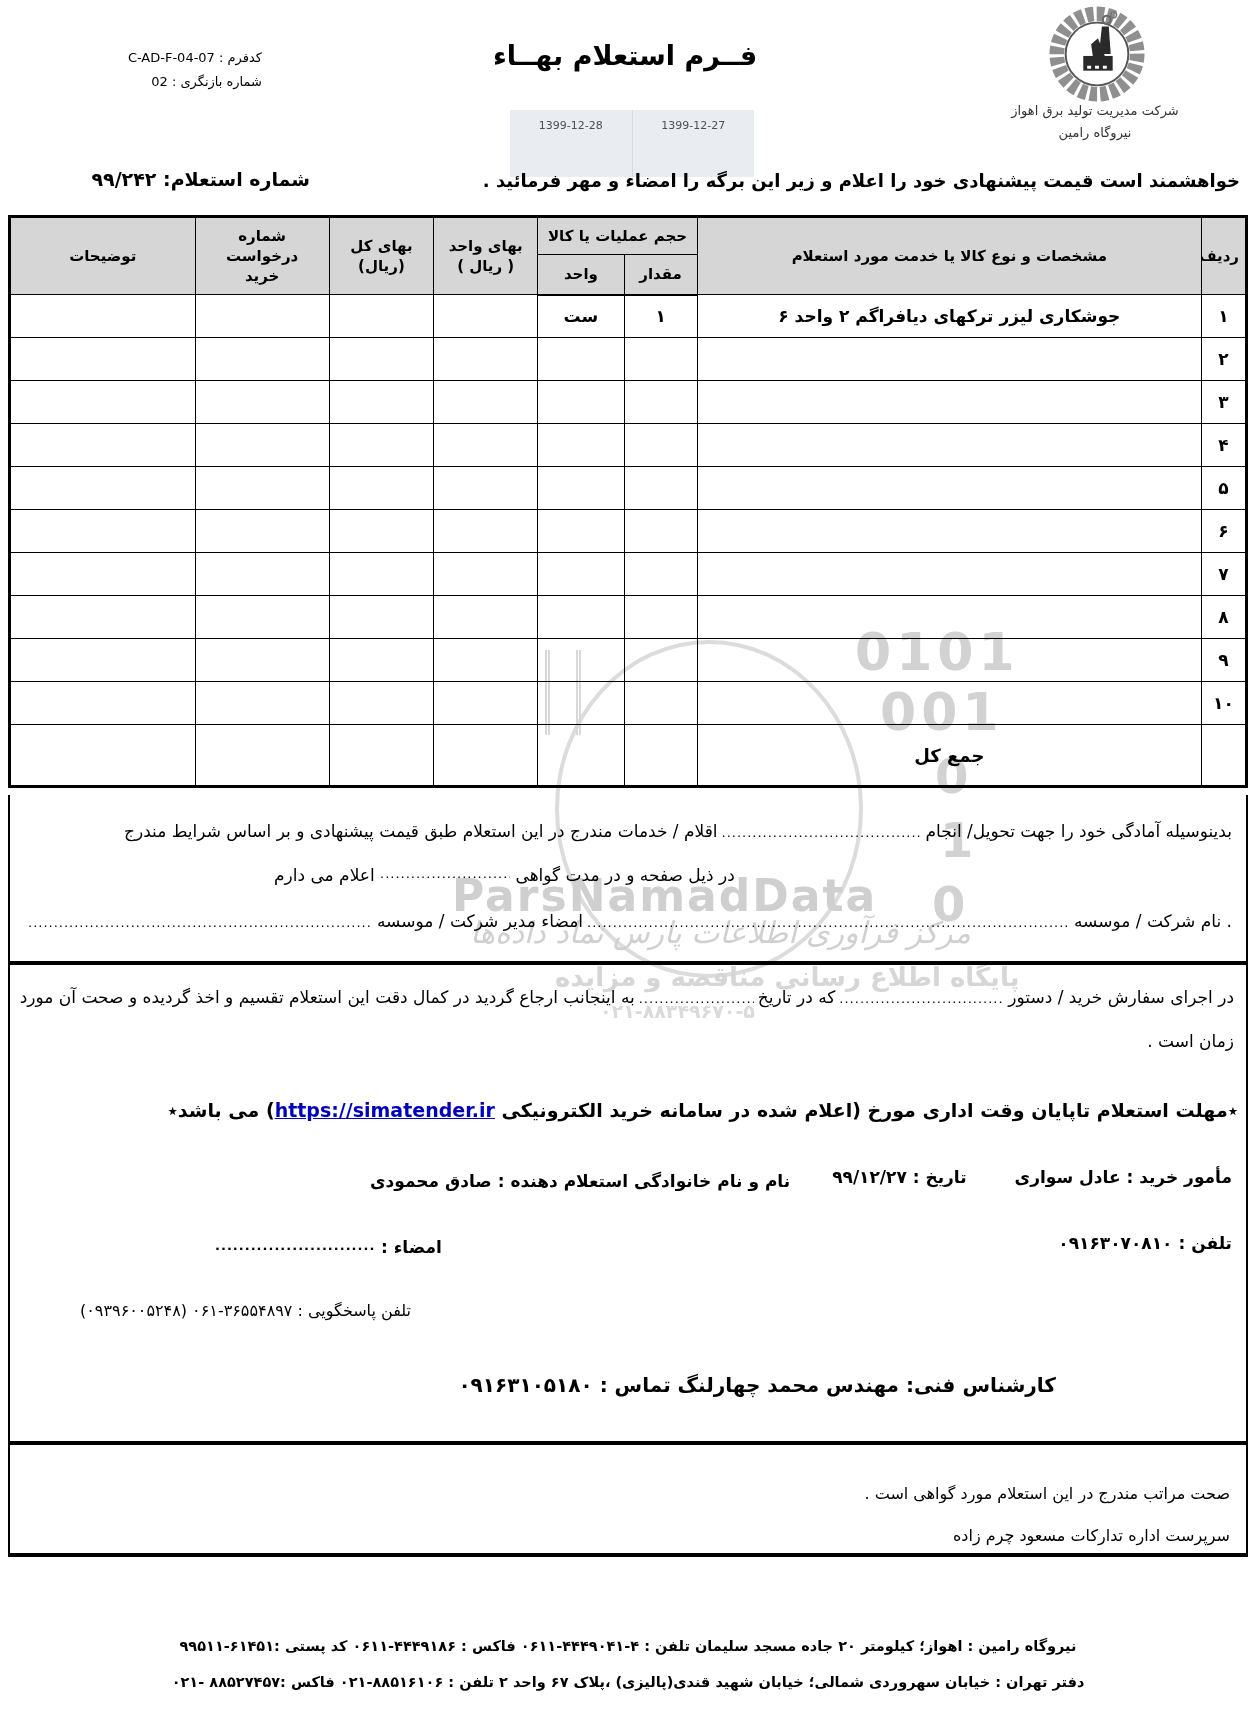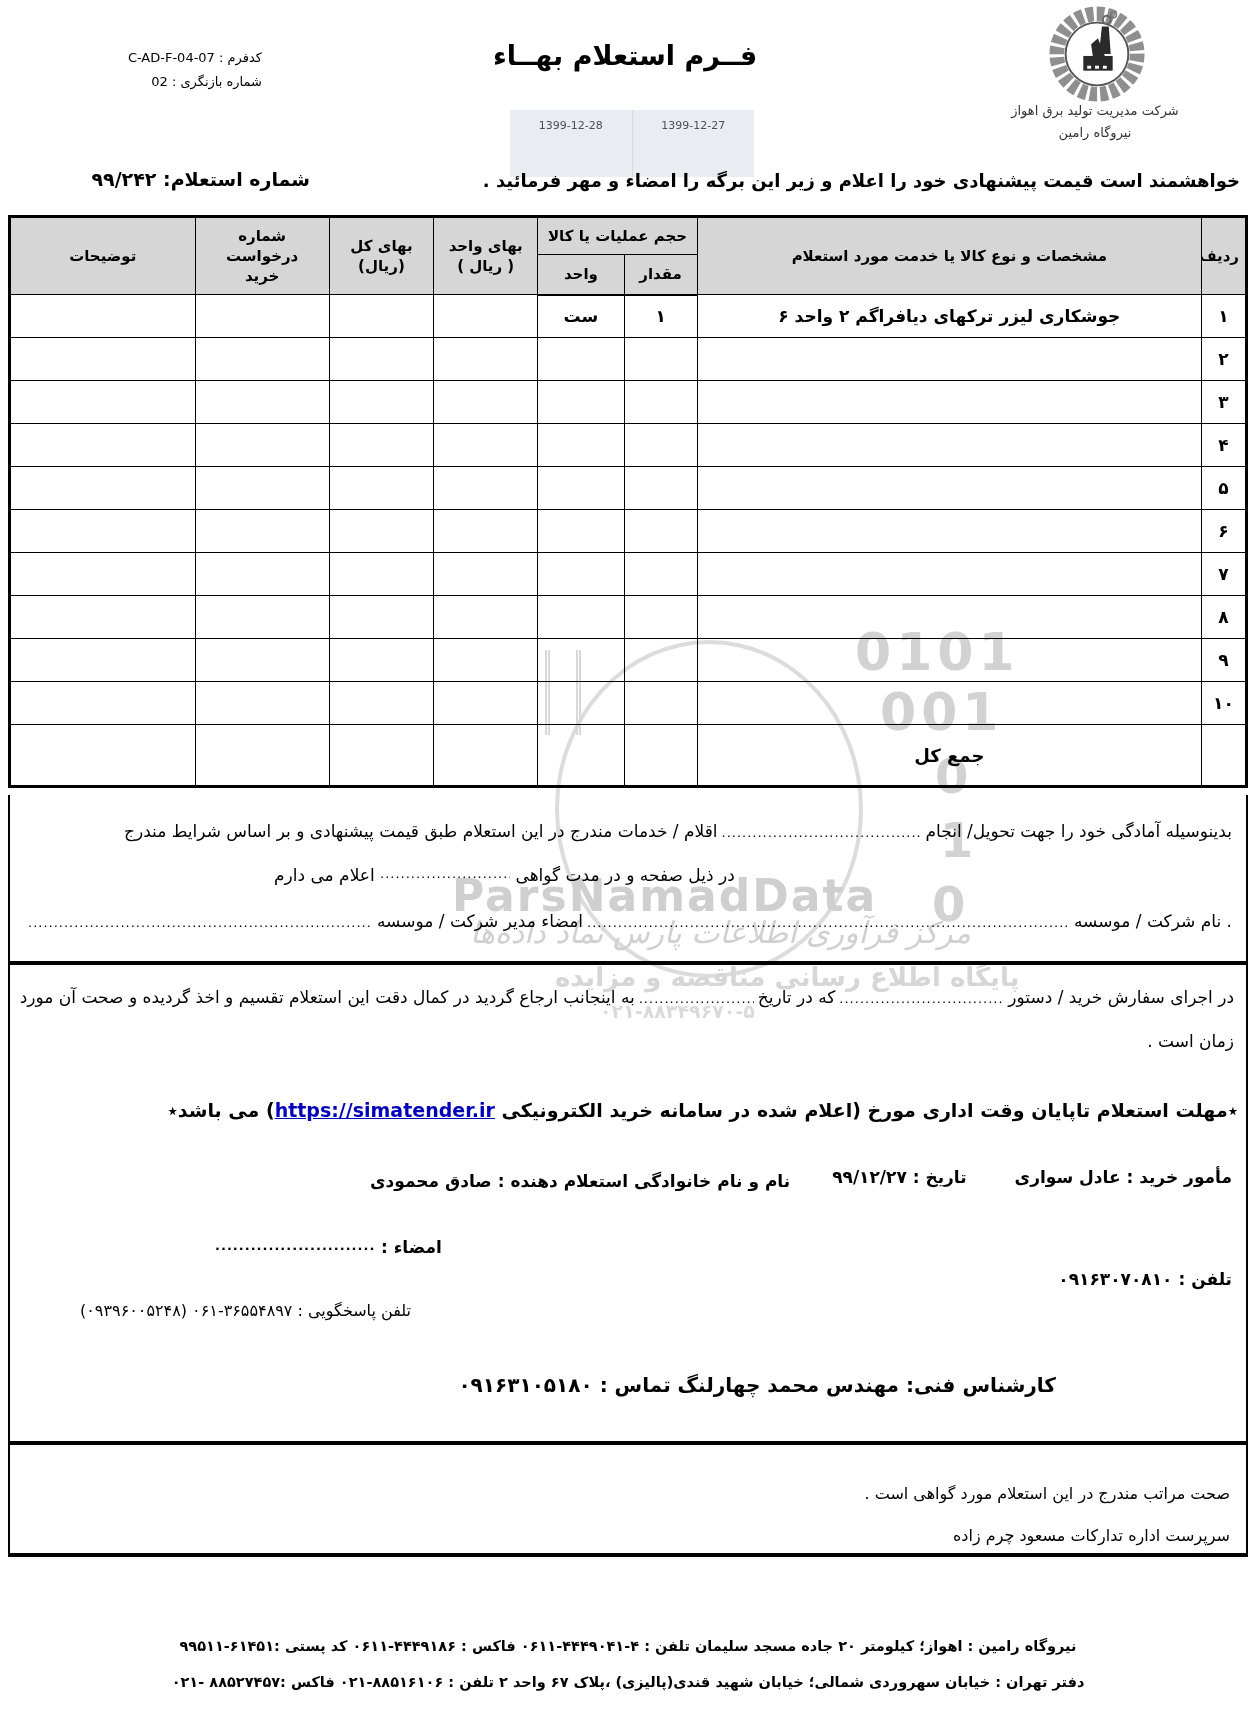--- a/index.html
+++ b/index.html
@@ -48,21 +48,21 @@
   .dots-fixed{display:inline-block;overflow:hidden;white-space:nowrap;letter-spacing:1px;font-size:13px;direction:ltr;vertical-align:baseline;}
   .secA .l2{margin-top:24px;text-align:right;padding-left:255px;font-size:17px;direction:rtl;text-align:left;}
   .secA .l3{margin-top:26px;}
   .secB .order1{position:absolute;top:22px;right:12px;left:12px;}
   .secB .order2{position:absolute;top:66px;right:12px;font-size:17px;}
   .deadline{position:absolute;top:134px;right:8px;left:8px;text-align:right;font-size:19px;font-weight:bold;}
   .deadline a{color:#0000bb;text-decoration:underline;font-weight:bold;direction:ltr;unicode-bidi:embed;}
   .buyer-line{position:absolute;top:202px;right:14px;font-size:17px;font-weight:bold;}
   .buyer-line .gap{display:inline-block;width:42px;}
   .provider-line{position:absolute;top:206px;left:360px;font-size:17px;font-weight:bold;}
-  .phone-line{position:absolute;top:268px;right:14px;font-size:17px;font-weight:bold;margin-top:36px;}
+  .phone-line{position:absolute;top:268px;right:14px;font-size:17px;font-weight:bold;}
   .signature-line{position:absolute;top:272px;left:205px;font-size:17px;font-weight:bold;}
   .answer-phone{position:absolute;top:336px;left:70px;font-size:16px;}
   .expert-line{position:absolute;top:408px;right:190px;font-size:20px;font-weight:bold;}
   
   .footer{left:0;top:1628px;width:1256px;text-align:center;font-size:14.5px;font-weight:bold;line-height:36px;}
 </style>
 </head>
 <body>
 
 <div id="page">

